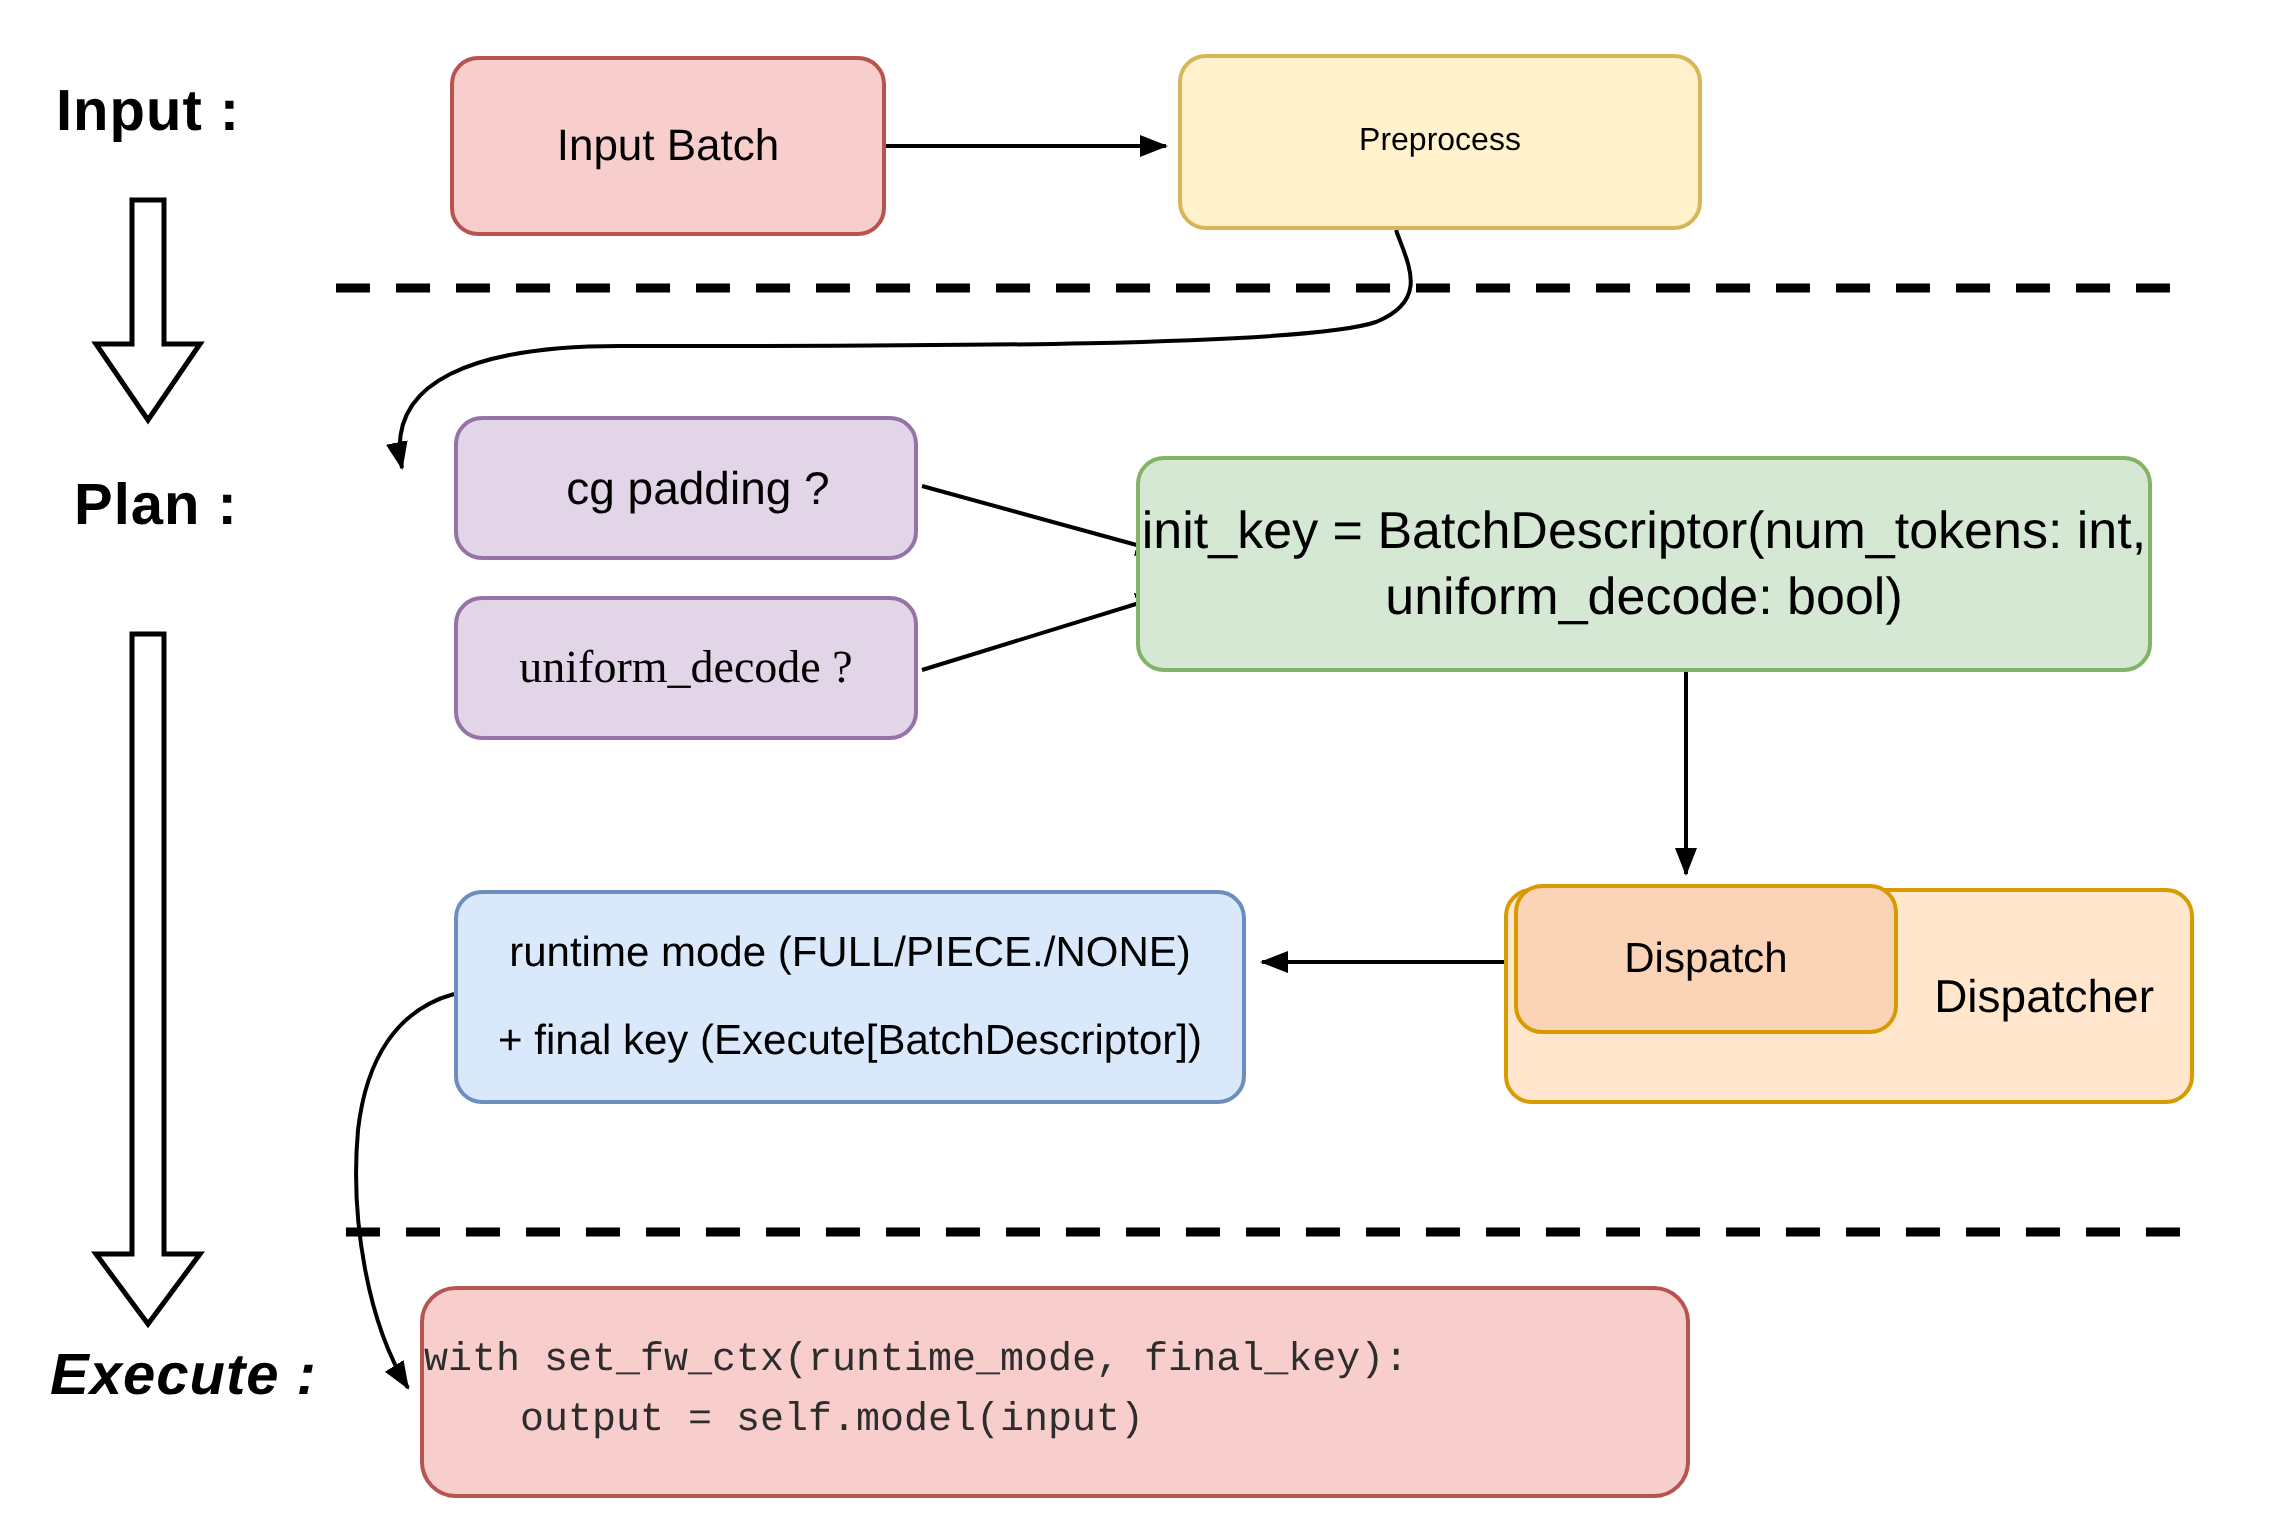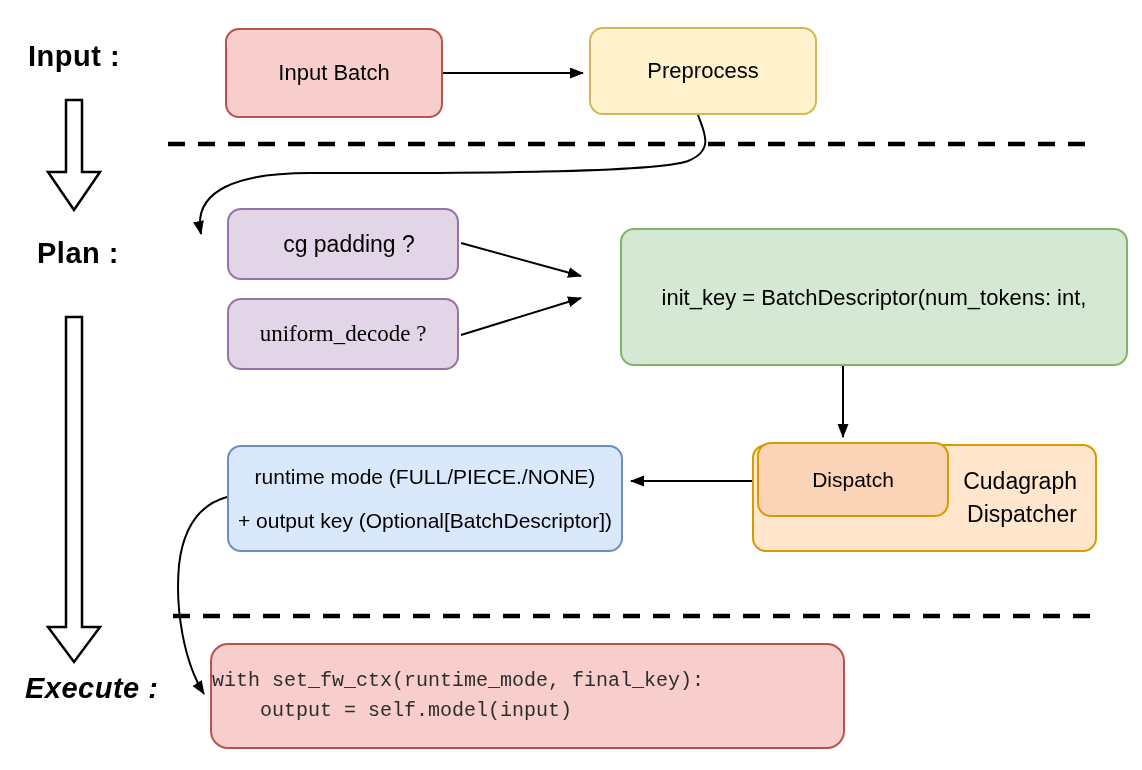--- a/index.html
+++ b/index.html
@@ -20,24 +20,24 @@
   
   .red    {background:#f8cecc;border-color:#b85450;}
   .yellow {background:#fff2cc;border-color:#d6b656;}
   .purple {background:#e1d5e7;border-color:#9673a6;}
   .green  {background:#d5e8d4;border-color:#82b366;}
   .blue   {background:#dae8fc;border-color:#6c8ebf;}
   .orangeL{background:#ffe6cc;border-color:#d79b00;}
   .orangeD{background:#fbd3b6;border-color:#d79b00;}
 
   #node-input-batch   {left:225px;top:28px;width:218px;height:90px;font-size:22px;}
-  #node-preprocess    {left:589px;top:27px;width:228px;height:88px;font-size:22px;}
+  #node-preprocess    {left:589px;top:27px;width:262px;height:88px;font-size:16px;}
   #node-cg-padding    {left:227px;top:208px;width:232px;height:72px;font-size:23px;padding-left:12px;}
   #node-uniform-decode{left:227px;top:298px;width:232px;height:72px;font-size:23px;font-family:Liberation Serif, serif;}
-  #node-init-key      {left:620px;top:228px;width:508px;height:138px;font-size:22px;line-height:33px;}
+  #node-init-key      {left:568px;top:228px;width:508px;height:108px;font-size:26px;line-height:33px;}
   #node-cudagraph     {left:752px;top:444px;width:345px;height:108px;font-size:23px;line-height:33px;
                        align-items:flex-end;padding-right:18px;}
   #node-dispatch      {left:757px;top:442px;width:192px;height:75px;font-size:21px;}
   #node-runtime-mode  {left:227px;top:445px;width:396px;height:107px;font-size:21px;line-height:32px;gap:12px;}
   #node-execute-code  {left:210px;top:643px;width:635px;height:106px;
                        font-family:"Liberation Mono",monospace;font-size:20px;line-height:30px;
                        align-items:flex-start;justify-content:center;padding-left:0;
                        color:#2d2d2d;text-align:left;border-radius:18px;}
   #node-execute-code .ln{white-space:pre;}
 
@@ -87,34 +87,34 @@
   <div class="node purple" id="node-cg-padding">
     <span class="ln">cg padding ?</span>
   </div>
 
   <div class="node purple" id="node-uniform-decode">
     <span class="ln">uniform_decode ?</span>
   </div>
 
   <div class="node green" id="node-init-key">
     <span class="ln">init_key = BatchDescriptor(num_tokens: int,</span>
+    <span class="ln">uniform_decode: bool)</span>
   </div>
 
   <div class="node orangeL" id="node-cudagraph">
-    <span class="ln">Cudagraph</span>
     <span class="ln">Dispatcher</span>
   </div>
 
   <div class="node orangeD" id="node-dispatch">
     <span class="ln">Dispatch</span>
   </div>
 
   <div class="node blue" id="node-runtime-mode">
     <span class="ln">runtime mode (FULL/PIECE./NONE)</span>
-    <span class="ln">+ output key (Optional[BatchDescriptor])</span>
+    <span class="ln">+ final key (Execute[BatchDescriptor])</span>
   </div>
 
   <div class="node red" id="node-execute-code">
     <span class="ln">with set_fw_ctx(runtime_mode, final_key):</span>
     <span class="ln">    output = self.model(input)</span>
   </div>
 
 </div>
 
 </body></html>

